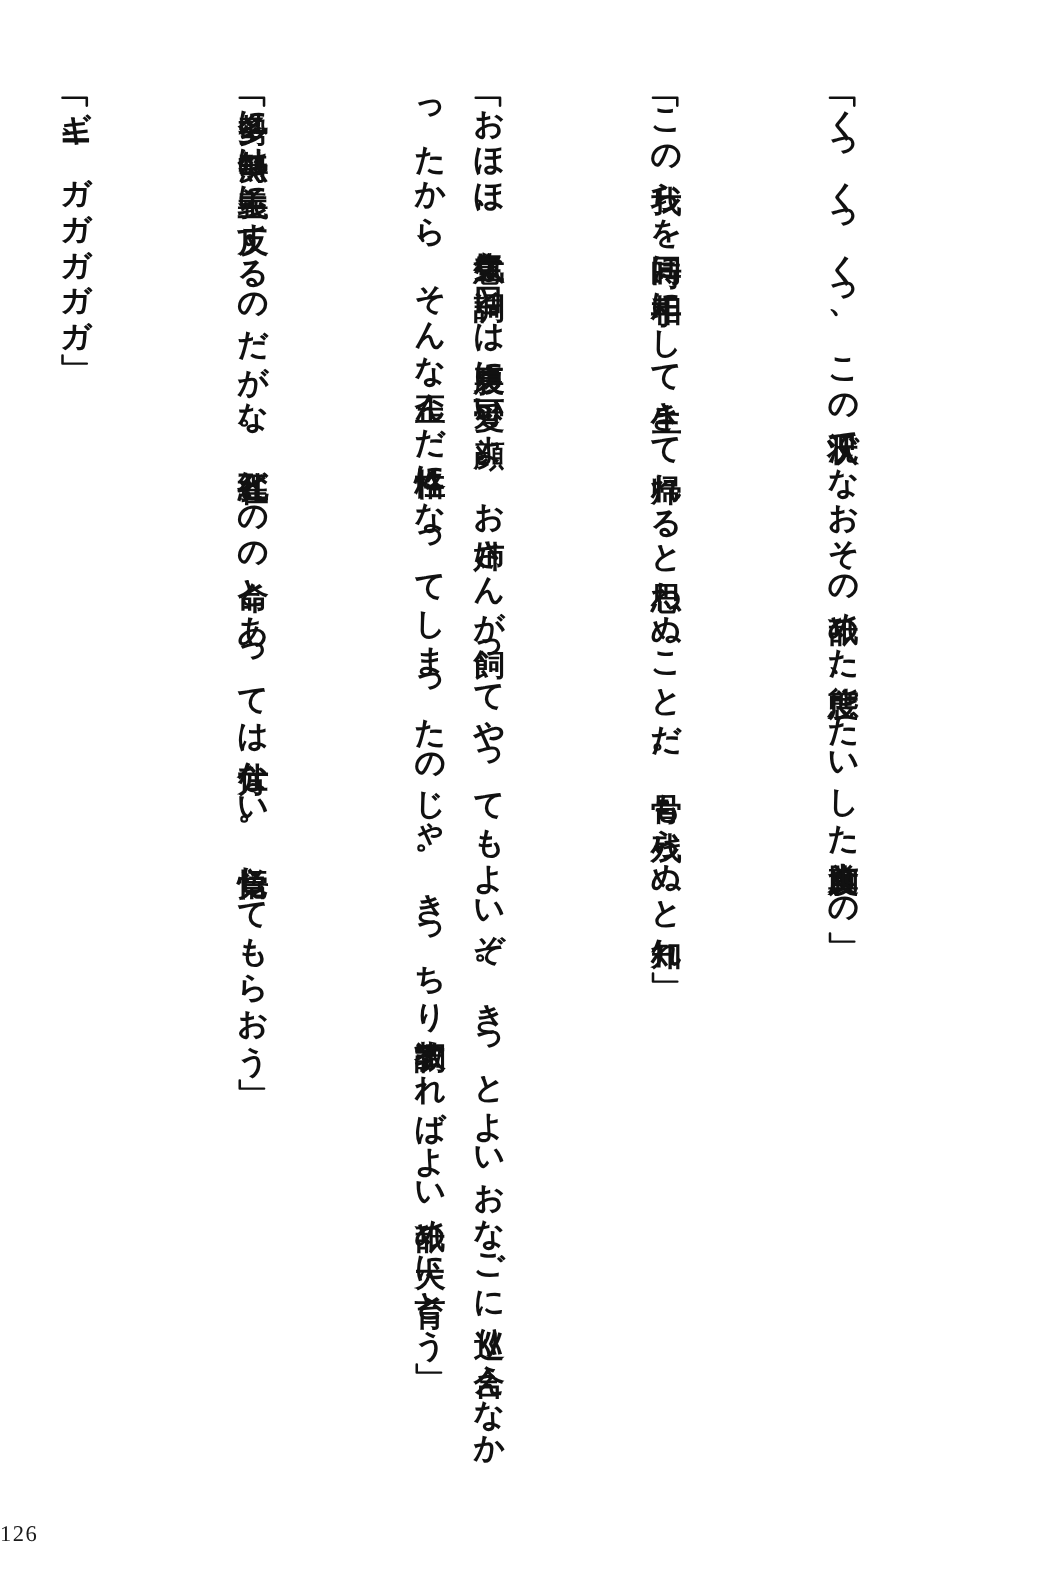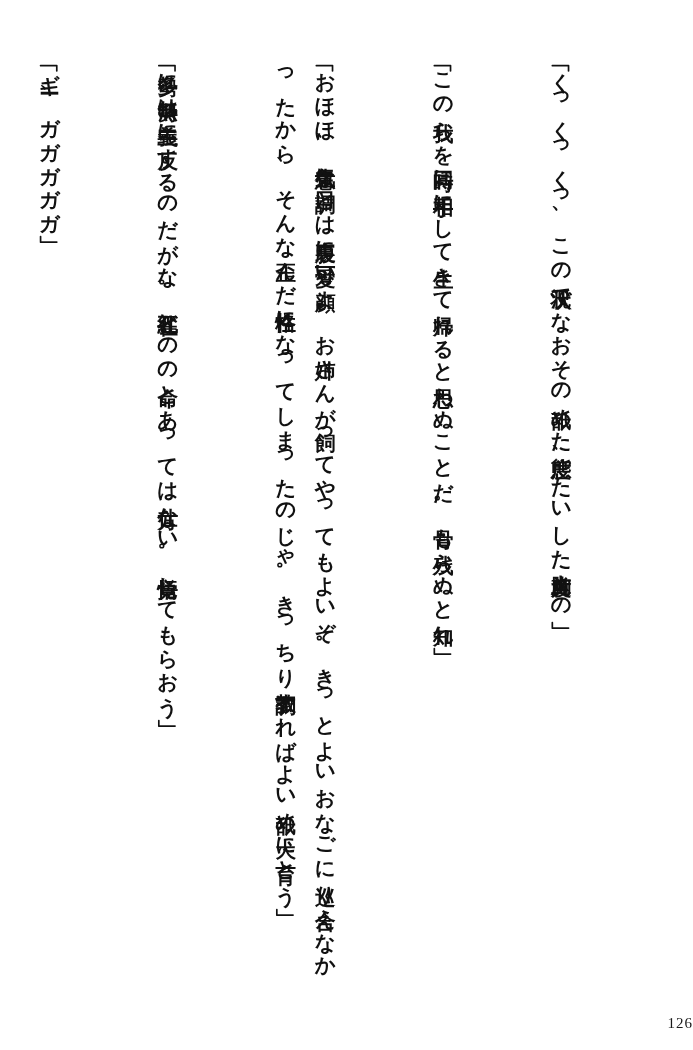--- a/index.html
+++ b/index.html
@@ -49,21 +49,21 @@
     display: block;
     margin: 0;
     padding: 0;
   }
 
   .page-number {
     position: absolute;
     bottom: 18px;
     left: 0;
     width: 693px;
-    text-align: right;
+    text-align: left;
     font-size: 15px;
     font-family: "Liberation Serif", "DejaVu Serif", serif;
     color: #1a1a1a;
     letter-spacing: 1px;
   }
 </style>
 </head>
 <body>
 
 <div class="page">

